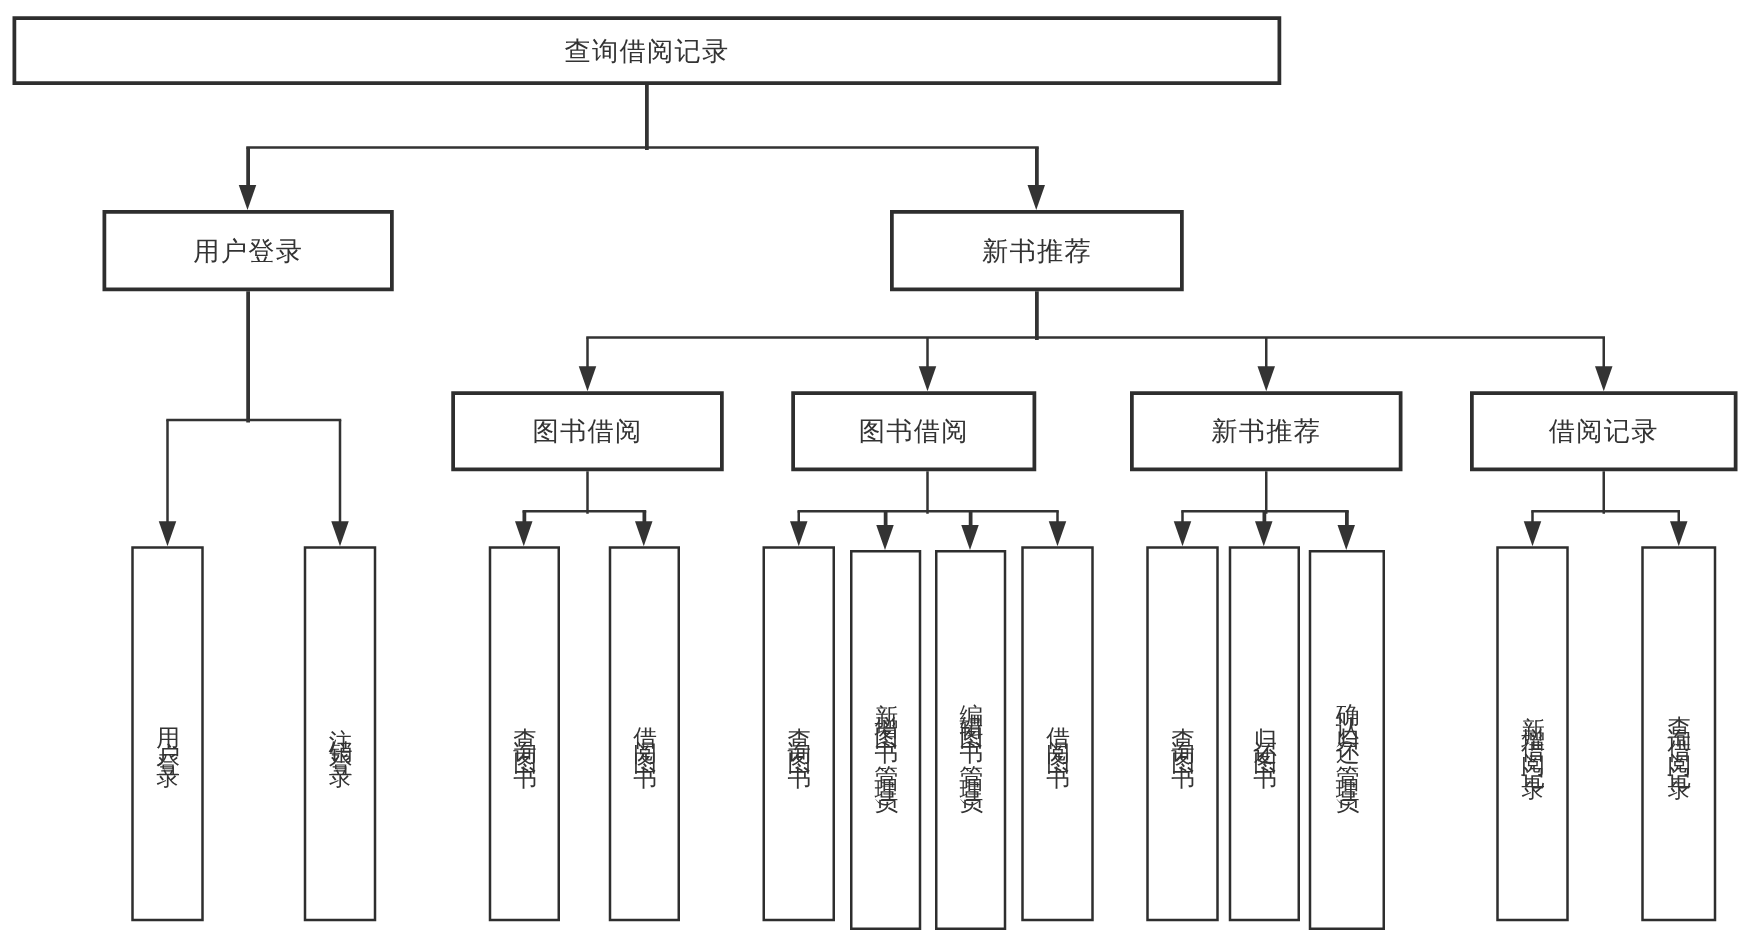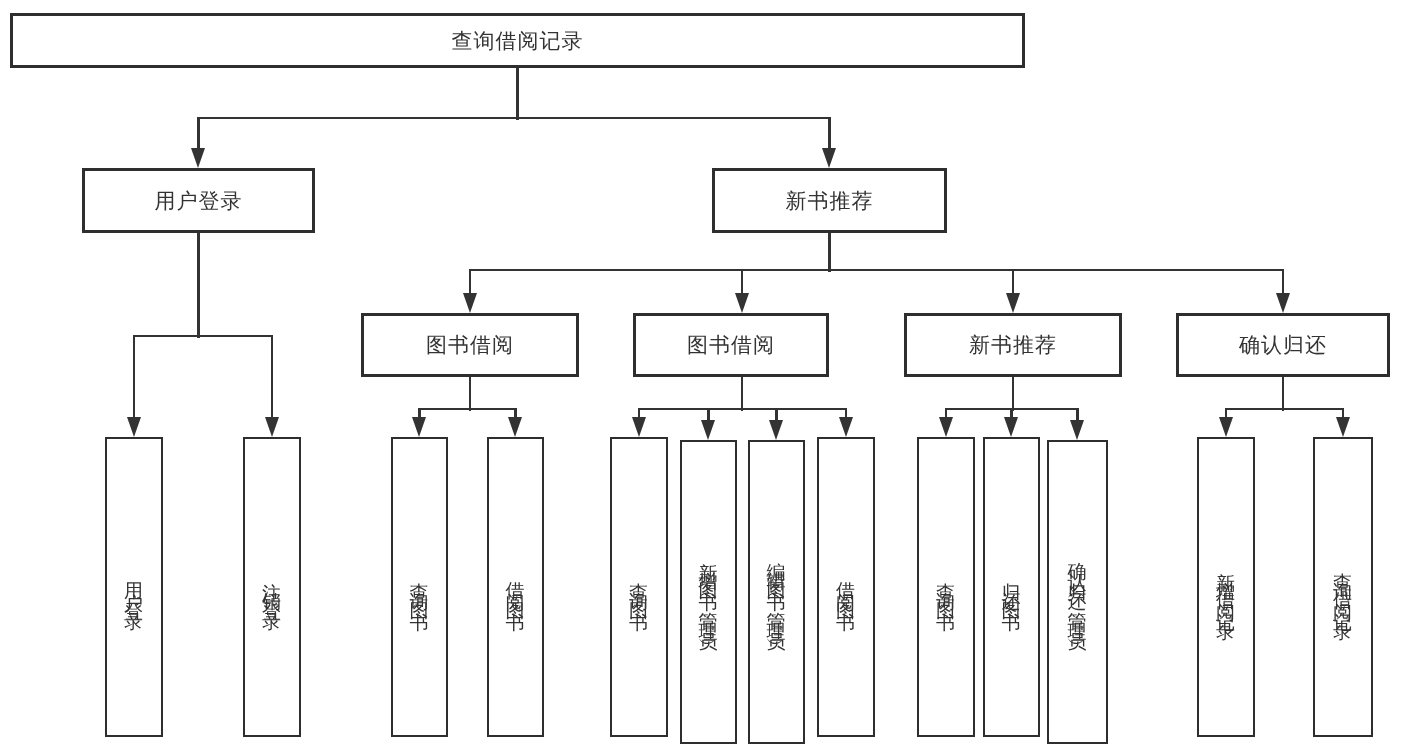--- a/index.html
+++ b/index.html
@@ -69,21 +69,21 @@
     <div class="node" style="left: 361px; top: 313px; width: 218px; height: 64px;">
       <span class="lbl">图书借阅</span>
     </div>
     <div class="node" style="left: 633px; top: 313px; width: 196px; height: 64px;">
       <span class="lbl">图书借阅</span>
     </div>
     <div class="node" style="left: 904px; top: 313px; width: 218px; height: 64px;">
       <span class="lbl">新书推荐</span>
     </div>
     <div class="node" style="left: 1176px; top: 313px; width: 214px; height: 64px;">
-      <span class="lbl">确认归还</span>
+      <span class="lbl">借阅记录</span>
     </div>
     <div class="node vertical" style="left: 105px; top: 437px; width: 58px; height: 300px;">
       <span class="lbl">用户登录</span>
     </div>
     <div class="node vertical" style="left: 243px; top: 437px; width: 58px; height: 300px;">
       <span class="lbl">注销登录</span>
     </div>
     <div class="node vertical" style="left: 391px; top: 437px; width: 57px; height: 300px;">
       <span class="lbl">查询图书</span>
     </div>

